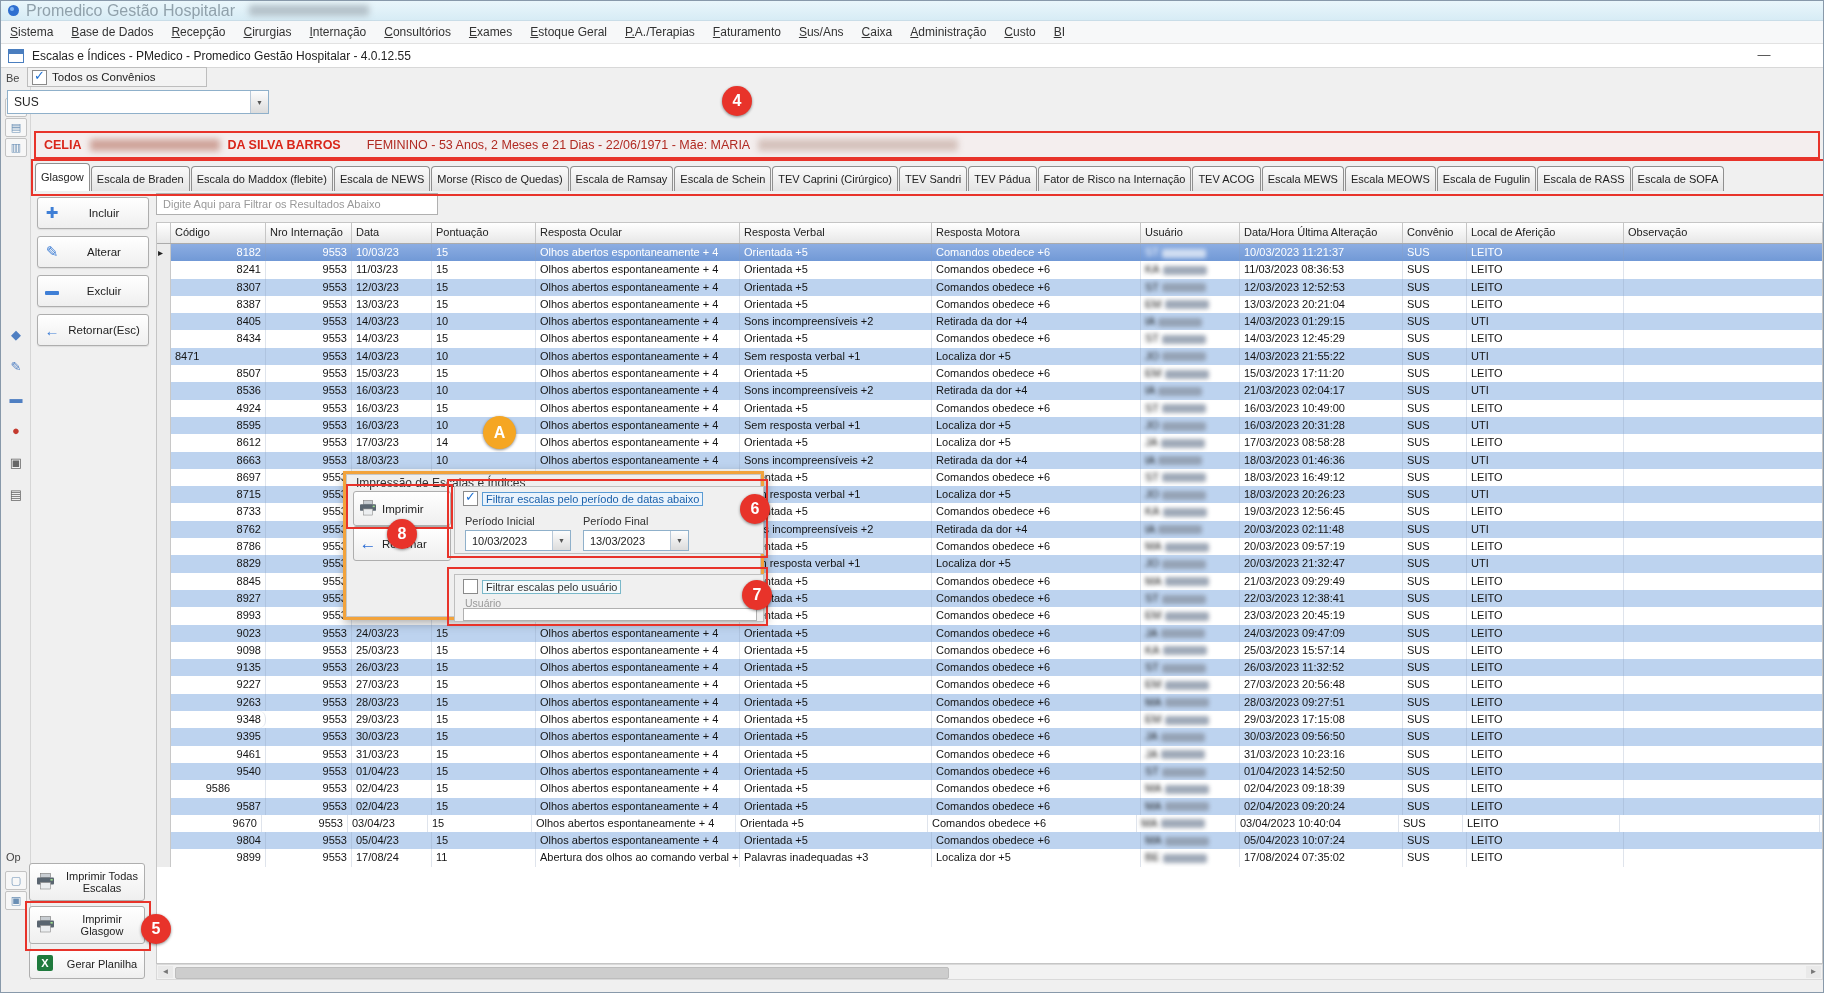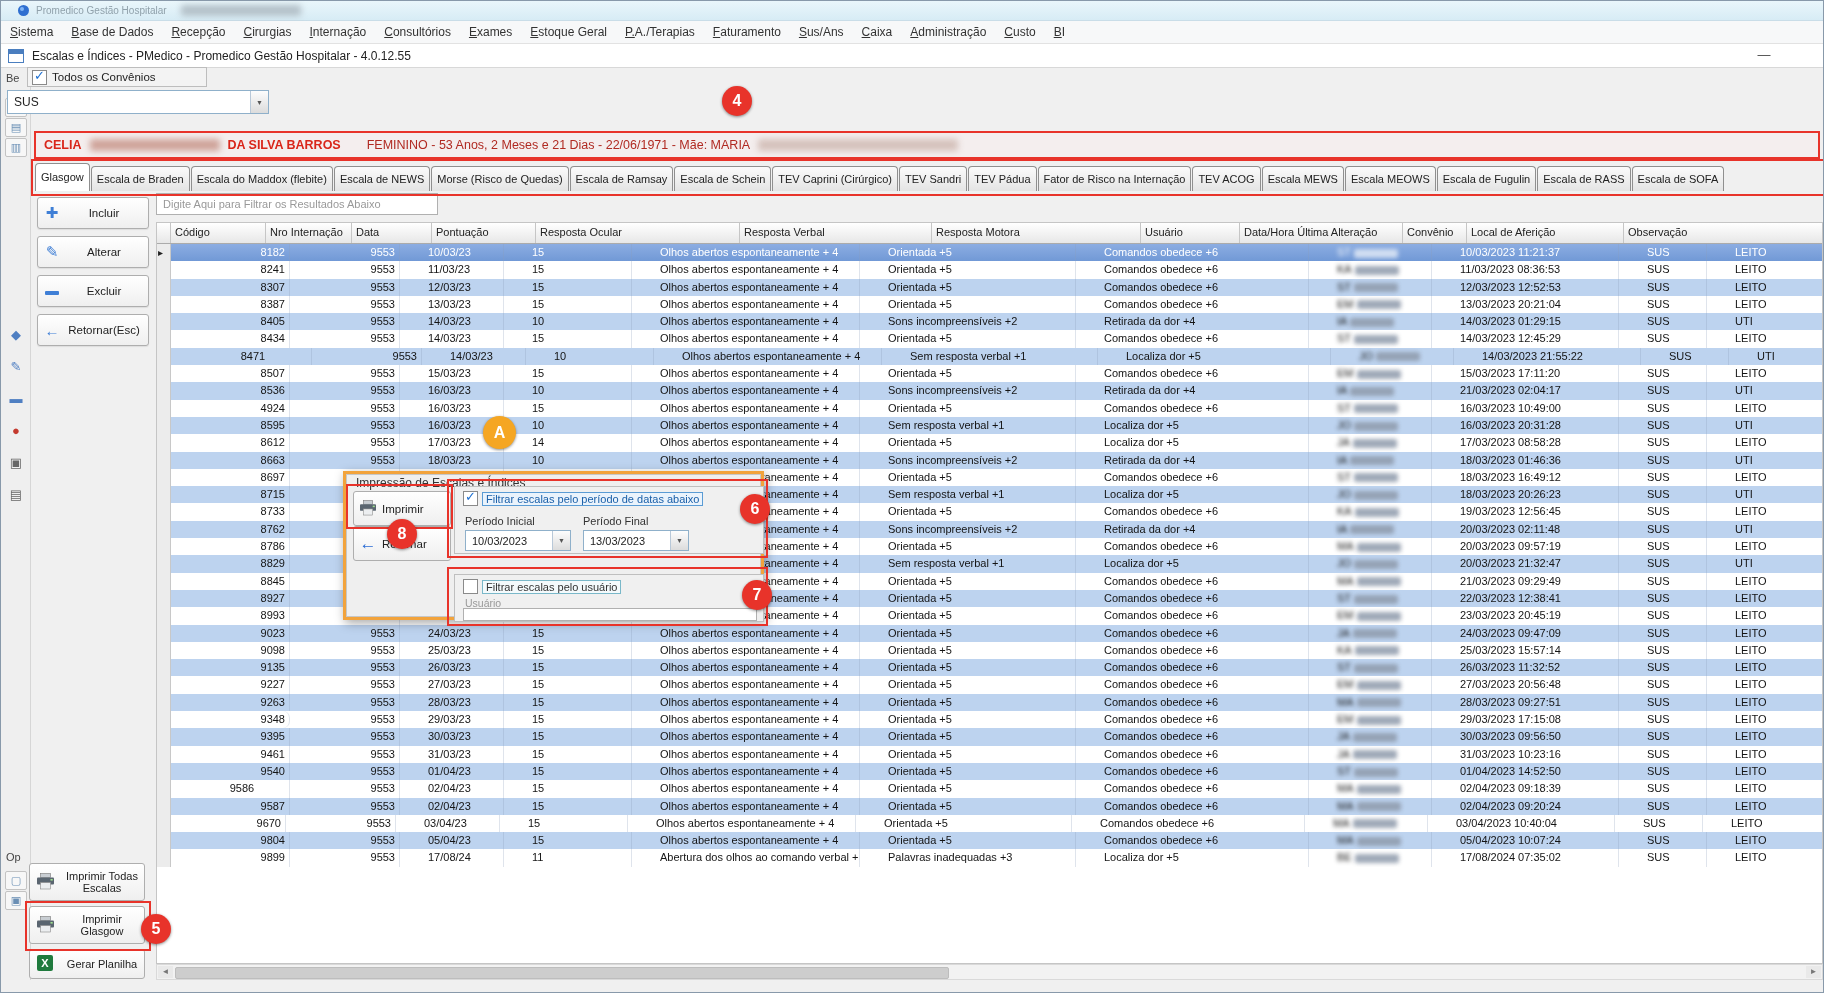--- a/index.html
+++ b/index.html
@@ -2,21 +2,21 @@
 <html><head>
 <meta charset="utf-8">
 <style>
   html,body{margin:0;padding:0;background:#d8d8d8;}
   .screen{position:relative;width:1824px;height:993px;background:#f0f0f0;overflow:hidden;
           font-family:"Liberation Sans","DejaVu Sans",sans-serif;color:#222;border:1px solid #8899aa;box-sizing:border-box;}
   .abs{position:absolute;box-sizing:border-box;}
 
   
   .os-titlebar{left:0;top:0;width:1824px;height:20px;background:linear-gradient(#eaf6fb,#d7ecf5);
-               display:flex;align-items:center;padding-left:16px;font-size:10px;color:#90a1ab;border-bottom:1px solid #c9dde8;}
+               display:flex;align-items:center;padding-left:6px;font-size:16px;color:#90a1ab;border-bottom:1px solid #c9dde8;}
   .os-titlebar .blur-chip{width:120px;height:11px;background:#b4c1c9;filter:blur(3px);margin-left:14px;border-radius:2px;}
 
   
   .menubar{left:0;top:20px;width:1824px;height:23px;background:#f7f8f9;border-bottom:1px solid #e2e2e2;
            display:flex;align-items:center;font-size:12px;color:#333;}
   .menu-item{padding:0 9px;line-height:23px;white-space:nowrap;cursor:default;}
   .menu-item::first-letter{text-decoration:underline;}
 
   
   .win-titlebar{left:0;top:43px;width:1824px;height:24px;background:#ffffff;border-bottom:1px solid #d8d8d8;
@@ -64,21 +64,21 @@
 
   
   .filter-input{left:155px;top:192px;width:282px;height:22px;border:1px solid #b0b0b0;background:#fff;font-size:11px;color:#555;
                 padding:0 6px;font-family:inherit;}
   .filter-input::placeholder{color:#999;}
 
   
   .grid{left:155px;top:221px;width:1667px;height:742px;background:#ffffff;border:1px solid #c5c5c5;overflow:hidden;}
   .ghead{display:flex;height:20px;line-height:19px;background:linear-gradient(#ffffff,#e7e7e7);border-bottom:1px solid #ababab;font-size:11px;color:#222;}
   .hcell{padding:0 4px;border-right:1px solid #c6c6c6;white-space:nowrap;overflow:hidden;flex:none;box-sizing:border-box;cursor:pointer;}
-  .grid-row{display:flex;height:17.3px;line-height:17.3px;font-size:11px;color:#141414;cursor:default;gap:24px;}
+  .grid-row{display:flex;height:17.3px;line-height:17.3px;font-size:11px;color:#141414;cursor:default;}
   .grid-row.alt-b{background:#bdd3ef;}
   .grid-row.alt-a{background:#ffffff;}
   .grid-row.sel{background:linear-gradient(#8cadе2,#7199d6);background:linear-gradient(#8cade2,#7199d6);color:#fff;}
   .gcell{padding:0 4px;overflow:hidden;white-space:nowrap;border-right:1px solid rgba(140,158,188,.28);flex:none;box-sizing:border-box;}
   .gcell.ind{background:#ececec;border-right:1px solid #c8c8c8;padding:0 1px;}
   .grid-row.sel .gcell.ind{color:#333;}
   .grid-row.sel .gcell.ind::after{content:"\25B8";font-size:10px;color:#222;}
   .redact-text{filter:blur(2px);}
   .redact-block{display:inline-block;width:44px;height:9px;background:#8e9aab;filter:blur(2px);margin-left:3px;border-radius:2px;opacity:.85;vertical-align:middle;}
   .grid-row.sel .redact-block{background:#dfe8f5;}
@@ -337,21 +337,21 @@
           <div class="gcell" style="width: 192px;">Orientada +5</div>
           <div class="gcell" style="width: 209px;">Comandos obedece +6</div>
           <div class="gcell" style="width: 99px;"><span class="redact-text">ST</span><span class="redact-block"></span></div>
           <div class="gcell" style="width: 163px;">14/03/2023 12:45:29</div>
           <div class="gcell" style="width: 64px;">SUS</div>
           <div class="gcell" style="width: 157px;">LEITO</div>
           <div class="gcell" style="width: 200px;"></div>
         </div>
         <div class="grid-row alt-b">
           <div class="gcell ind" style="width: 14px;"></div>
-          <div class="gcell" style="width: 117px; text-align: center;">8471</div>
+          <div class="gcell" style="width: 95px; text-align: left;">8471</div>
           <div class="gcell" style="width: 86px; text-align: right;">9553</div>
           <div class="gcell" style="width: 80px;">14/03/23</div>
           <div class="gcell" style="width: 104px;">10</div>
           <div class="gcell" style="width: 204px;">Olhos abertos espontaneamente + 4</div>
           <div class="gcell" style="width: 192px;">Sem resposta verbal +1</div>
           <div class="gcell" style="width: 209px;">Localiza dor +5</div>
           <div class="gcell" style="width: 99px;"><span class="redact-text">JO</span><span class="redact-block"></span></div>
           <div class="gcell" style="width: 163px;">14/03/2023 21:55:22</div>
           <div class="gcell" style="width: 64px;">SUS</div>
           <div class="gcell" style="width: 157px;">UTI</div>

